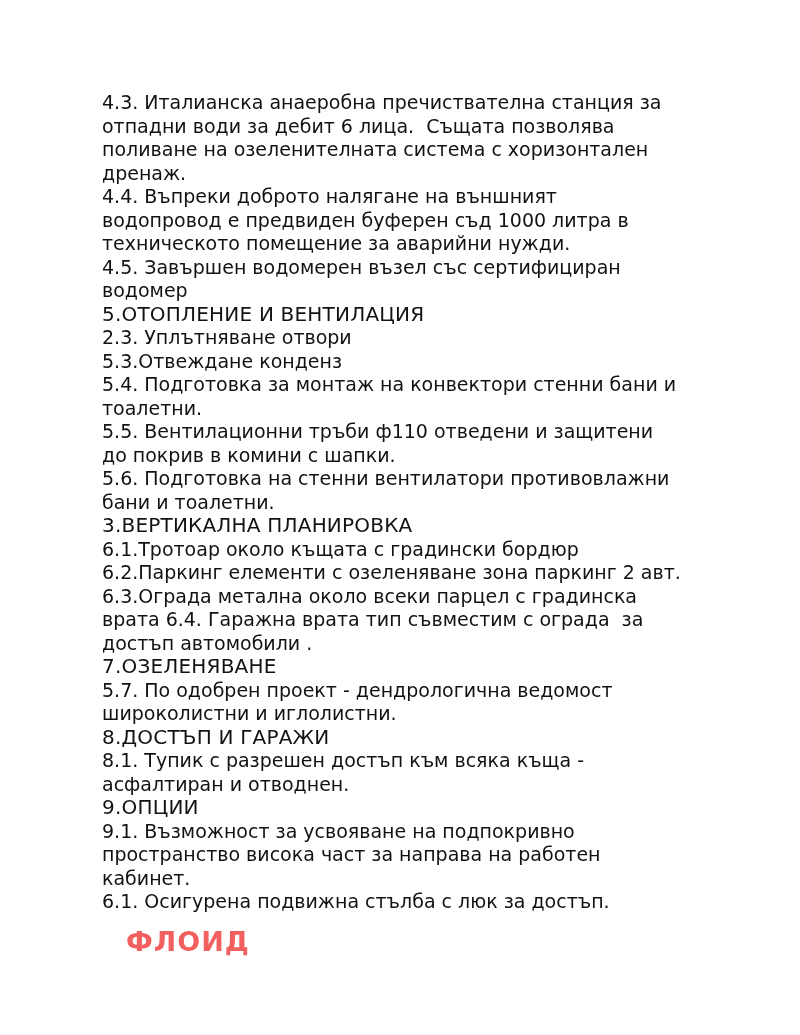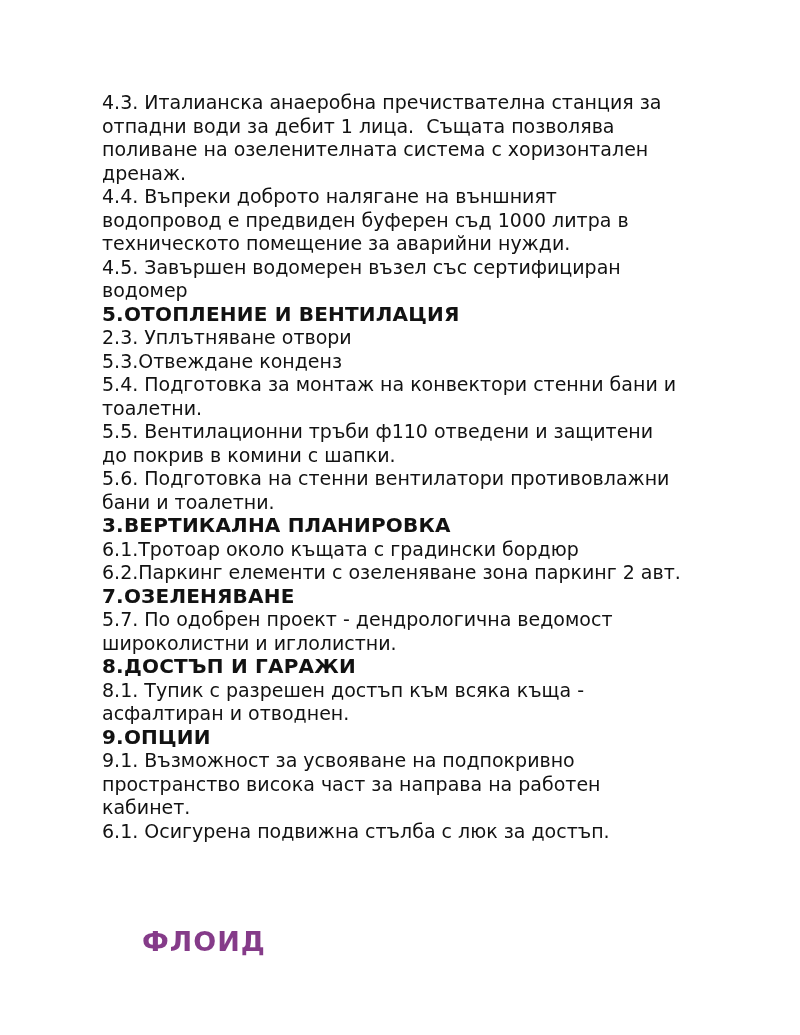--- a/index.html
+++ b/index.html
@@ -28,21 +28,21 @@
   }
   .para {
     font-family: "DejaVu Sans", sans-serif;
     font-size: 19px;
     line-height: 23.5px;
     color: #121212;
     white-space: pre-wrap;
     margin: 0;
   }
   .heading {
-    font-weight: 700;
+    font-weight: 400;
     font-size: 20px;
     letter-spacing: 0.2px;
   }
   .watermark {
     position: absolute;
     left: 126px;
     top: 926px;
     z-index: 0;
     font-family: "DejaVu Sans", sans-serif;
     font-weight: 700;
@@ -52,48 +52,51 @@
   }
 </style>
 </head>
 <body style="background: rgb(255, 255, 255);">
 
 <div class="page">
 
   <div class="content" id="doc-content">
 
   <div class="para">4.3. Италианска анаеробна пречиствателна станция за
-отпадни води за дебит 1 лица.  Същата позволява
+отпадни води за дебит 6 лица.  Същата позволява
 поливане на озеленителната система с хоризонтален
 дренаж.</div>
       <div class="para">4.4. Въпреки доброто налягане на външният
 водопровод е предвиден буферен съд 1000 литра в
 техническото помещение за аварийни нужди.</div>
       <div class="para">4.5. Завършен водомерен възел със сертифициран
 водомер</div>
       <div class="para heading">5.ОТОПЛЕНИЕ И ВЕНТИЛАЦИЯ</div>
       <div class="para">2.3. Уплътняване отвори</div>
       <div class="para">5.3.Отвеждане конденз</div>
       <div class="para">5.4. Подготовка за монтаж на конвектори стенни бани и
 тоалетни.</div>
       <div class="para">5.5. Вентилационни тръби ф110 отведени и защитени
 до покрив в комини с шапки.</div>
       <div class="para">5.6. Подготовка на стенни вентилатори противовлажни
 бани и тоалетни.</div>
       <div class="para heading">3.ВЕРТИКАЛНА ПЛАНИРОВКА</div>
       <div class="para">6.1.Тротоар около къщата с градински бордюр</div>
       <div class="para">6.2.Паркинг елементи с озеленяване зона паркинг 2 авт.</div>
+      <div class="para">6.3.Ограда метална около всеки парцел с градинска
+врата 6.4. Гаражна врата тип съвместим с ограда  за
+достъп автомобили .</div>
       <div class="para heading">7.ОЗЕЛЕНЯВАНЕ</div>
       <div class="para">5.7. По одобрен проект - дендрологична ведомост
 широколистни и иглолистни.</div>
       <div class="para heading">8.ДОСТЪП И ГАРАЖИ</div>
       <div class="para">8.1. Тупик с разрешен достъп към всяка къща -
 асфалтиран и отводнен.</div>
       <div class="para heading">9.ОПЦИИ</div>
       <div class="para">9.1. Възможност за усвояване на подпокривно
 пространство висока част за направа на работен
 кабинет.</div>
       <div class="para">6.1. Осигурена подвижна стълба с люк за достъп.</div>
     </div>
 
-  <span class="watermark" style="color: #701a75; margin-left: 16px;">ФЛОИД</span>
+  <span class="watermark" style="color: #ef4444;">ФЛОИД</span>
 
 </div>
 
 </body></html>

